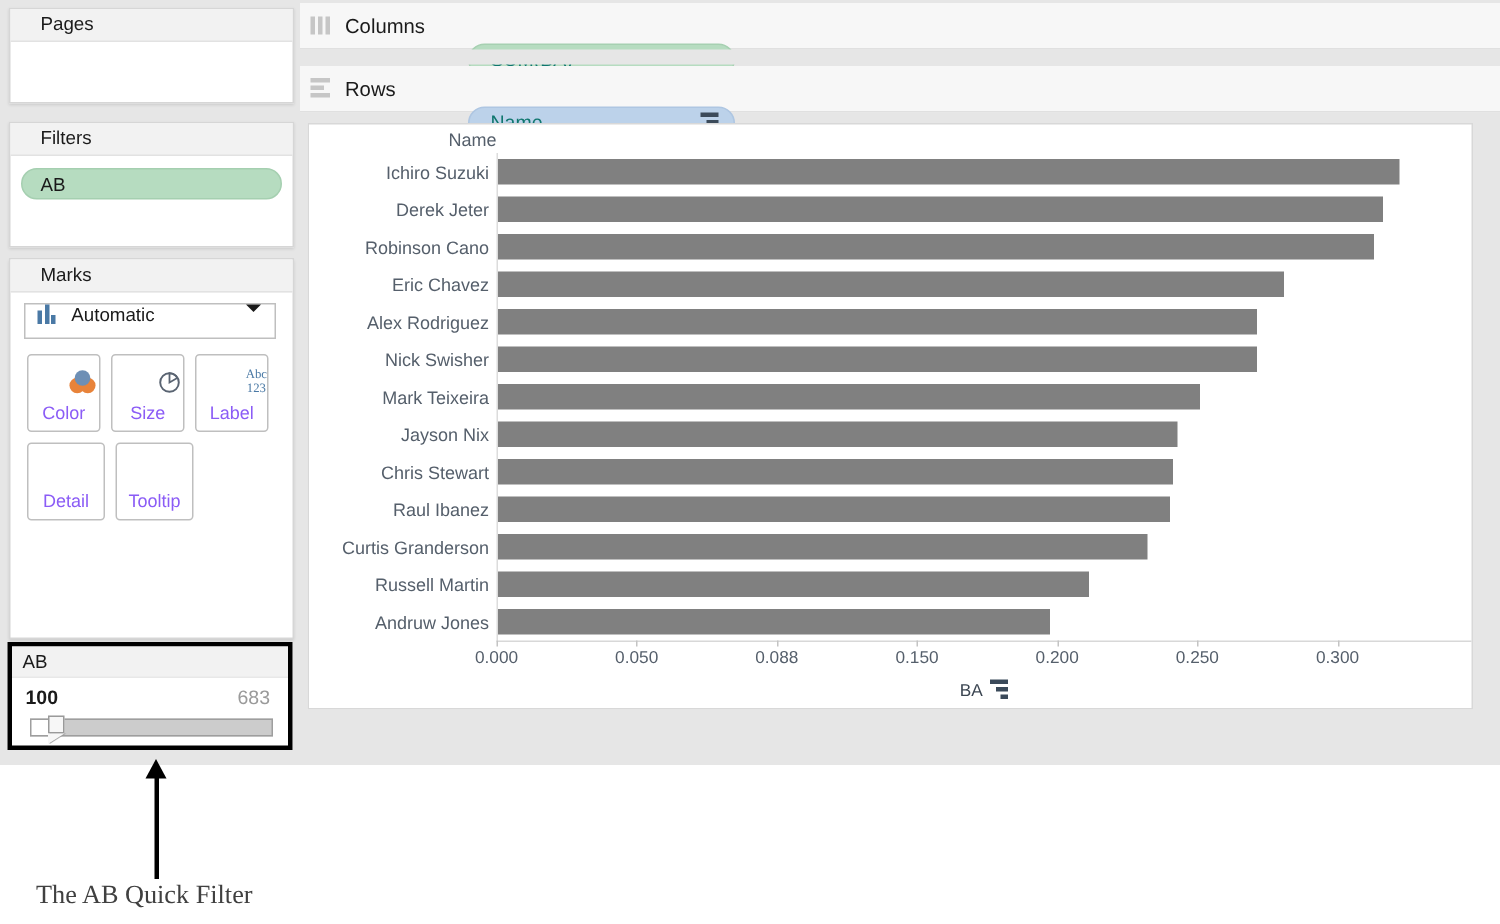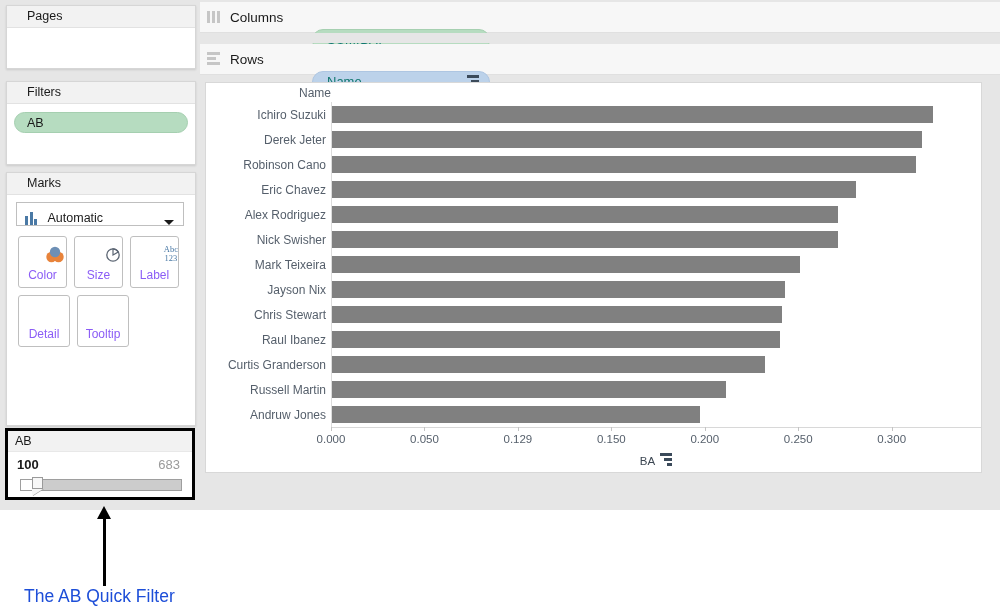--- a/index.html
+++ b/index.html
@@ -65,21 +65,21 @@
   }
 
   
   .mark-type {
     position: absolute;
     left: 9px; top: 29px;
     width: 168px; height: 24px;
     background: #ffffff;
     border: 1px solid #bfbfbf;
     display: flex;
-    align-items: flex-end;
+    align-items: flex-start;
     box-sizing: border-box;
   }
   .mark-type .mt-icon { margin-left: 8px; display:flex; align-items:flex-end; height: 13px; }
   .mark-type .mt-icon i {
     display: block; width: 3px; background: #4a79a5; margin-right: 1.5px;
   }
   .mark-type .mt-icon i:nth-child(1){ height: 9px; }
   .mark-type .mt-icon i:nth-child(2){ height: 13px; }
   .mark-type .mt-icon i:nth-child(3){ height: 6px; }
   .mark-type .mt-label {
@@ -319,22 +319,22 @@
     position: absolute; left: 1px; top: 0;
     width: 0; height: 0;
     border-left: 7px solid transparent;
     border-right: 7px solid transparent;
     border-bottom: 13px solid #000;
   }
   .annotation-text {
     position: absolute;
     left: 24px; top: 586px;
     font-size: 17.5px;
-    color: #1d4ed8;
-    font-family: Liberation Sans, sans-serif;
+    color: #404040;
+    font-family: Liberation Serif, serif;
     white-space: nowrap;
   }
 </style>
 </head>
 <body>
 
 <div class="app">
 
   <div class="left-panel">
 
@@ -519,21 +519,21 @@
               <i></i>
               <i></i>
               <i></i>
             </span>
         </div>
       <span class="tick" style="left: 0%;"></span>
           <span class="tick-label" style="left: 0%;">0.000</span>
           <span class="tick" style="left: 14.3761%;"></span>
           <span class="tick-label" style="left: 14.3761%;">0.050</span>
           <span class="tick" style="left: 28.7522%;"></span>
-          <span class="tick-label" style="left: 28.7522%;">0.129</span>
+          <span class="tick-label" style="left: 28.7522%;">0.088</span>
           <span class="tick" style="left: 43.1282%;"></span>
           <span class="tick-label" style="left: 43.1282%;">0.150</span>
           <span class="tick" style="left: 57.5043%;"></span>
           <span class="tick-label" style="left: 57.5043%;">0.200</span>
           <span class="tick" style="left: 71.8804%;"></span>
           <span class="tick-label" style="left: 71.8804%;">0.250</span>
           <span class="tick" style="left: 86.2565%;"></span>
           <span class="tick-label" style="left: 86.2565%;">0.300</span>
         </div>
     </div>

